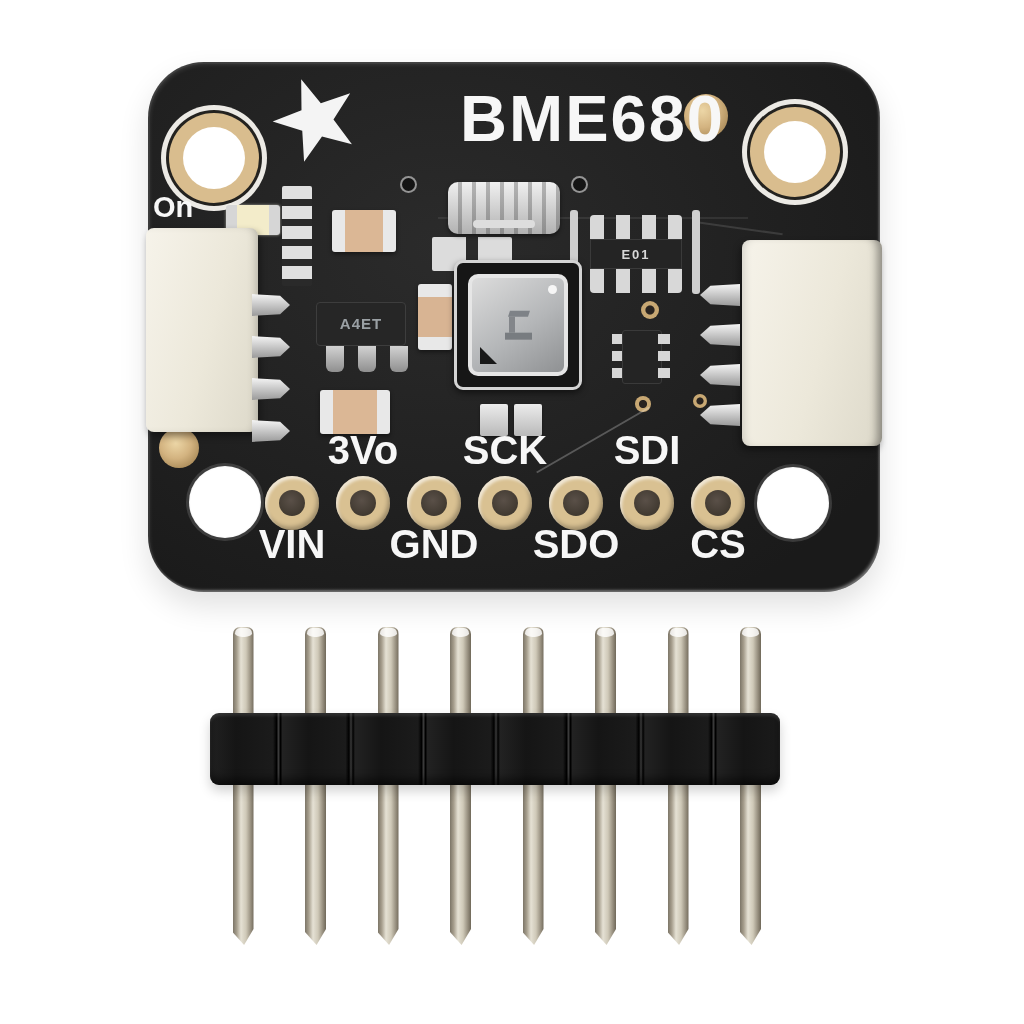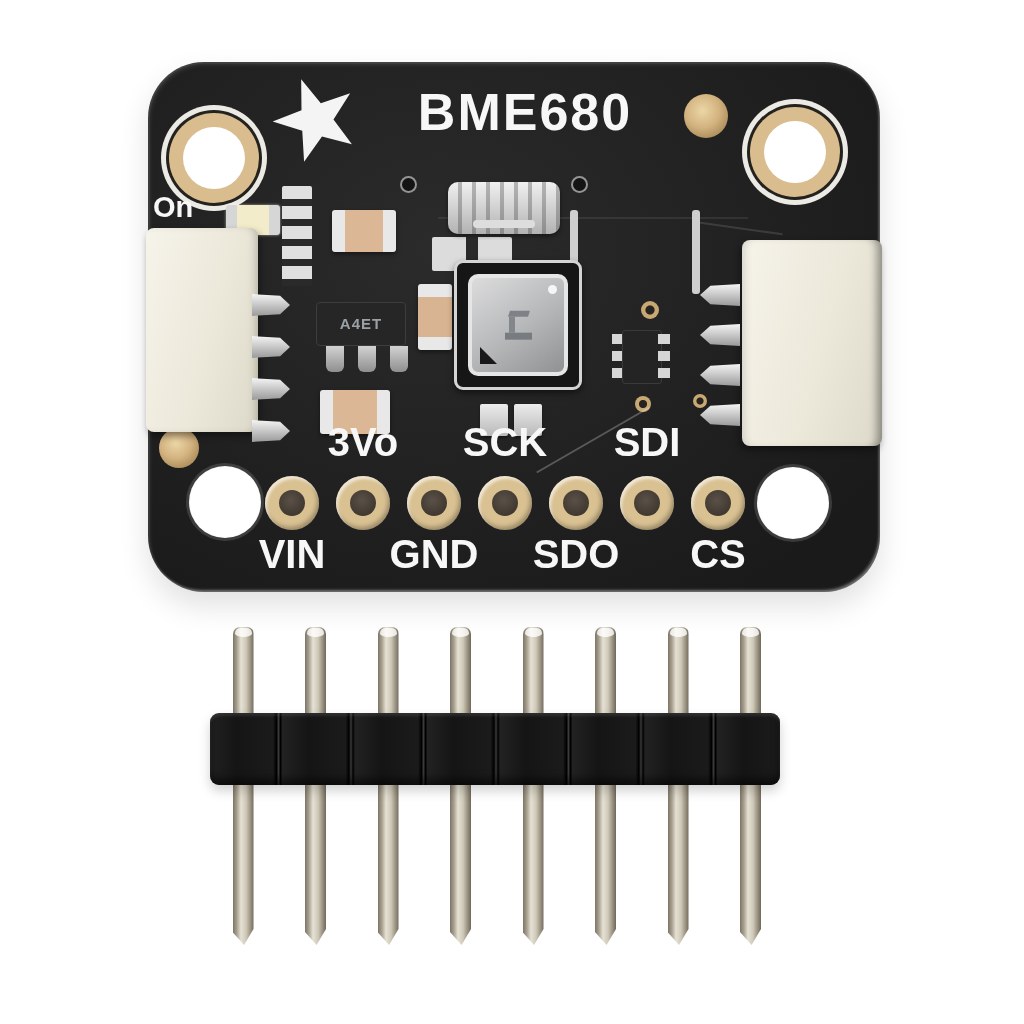--- a/index.html
+++ b/index.html
@@ -38,21 +38,21 @@
   .via-d1{left:322px;top:310px;width:14px;height:14px;}
   .fiducial{position:absolute;width:13px;height:13px;border-radius:50%;background:#141414;
        border:2px solid rgba(255,255,255,.55);}
   .fid-1{left:252px;top:114px;} .fid-2{left:423px;top:114px;}
 
   
   .star-svg{position:absolute;left:118px;top:8px;width:100px;height:100px;}
 
   
   .silk{color:#f7f7f7;font-weight:bold;text-align:center;line-height:1;}
-  .title{position:absolute;left:177px;top:24px;width:400px;font-size:52px;letter-spacing:2px;}
+  .title{position:absolute;left:177px;top:24px;width:400px;font-size:65px;letter-spacing:2px;text-align:right;}
   .subtitle{position:absolute;left:117px;top:84px;width:500px;font-size:40px;letter-spacing:0px;}
   .on-label{position:absolute;left:5px;top:131px;width:60px;font-size:29px;text-align:left;}
 
   
   .led{position:absolute;left:78px;top:143px;width:54px;height:30px;border-radius:3px;
        background:linear-gradient(90deg,#d6d6d6 0 11px,#f3ecca 11px 43px,#d6d6d6 43px);
        box-shadow:0 0 3px rgba(255,255,240,.6);}
 
   
   .connector{position:absolute;border-radius:8px;
@@ -136,22 +136,22 @@
   .trace-3{left:545px;top:165px;width:90px;transform:rotate(8deg);}
 
   
   #pin-row{position:absolute;inset:0;}
   .pin-hole{position:absolute;top:414px;width:54px;height:54px;border-radius:50%;background:#d9c192;
        box-shadow:inset 2px 3px 3px rgba(255,255,255,.6), inset -2px -3px 4px rgba(0,0,0,.28);}
   .pin-hole-center{position:absolute;left:14px;top:14px;width:26px;height:26px;border-radius:50%;
        background:radial-gradient(circle at 45% 40%,#5a5048,#3f382f 75%);}
   .pin-label{position:absolute;transform:translateX(-50%);color:#f7f7f7;font-weight:bold;
        font-size:40px;line-height:1;white-space:nowrap;}
-  .pin-label.above{top:360px;}
-  .pin-label.below{top:472px;}
+  .pin-label.above{top:368px;}
+  .pin-label.below{top:462px;}
 
   
   .hpin{position:absolute;top:627px;width:21px;height:318px;
        background:linear-gradient(90deg,#7c7567 0%,#a79f8e 18%,#e5e1d4 38%,#cfc9b8 62%,#948c7c 86%,#6f6859 100%);
        border-radius:7px 7px 3px 3px;
        clip-path:polygon(0 0,100% 0,100% calc(100% - 16px),55% 100%,0 calc(100% - 13px));}
   .hpin-top{position:absolute;left:2px;top:1px;width:17px;height:9px;border-radius:6px 6px 50% 50%;
        background:rgba(255,255,255,.8);}
   .header-block{position:absolute;left:210px;top:713px;width:570px;height:72px;border-radius:9px;
        background:repeating-linear-gradient(90deg,#222222 0px,#151515 26px,#1b1b1b 63px,#000000 66.5px,#3a3a3a 68.5px,#000000 70.5px,#222222 72.5px);
@@ -210,20 +210,25 @@
     <div class="sq-silver sqs-1"></div>
     <div class="sq-silver sqs-2"></div>
 
     <div class="regulator">A4ET</div>
     <div class="reg-pin rp1"></div>
     <div class="reg-pin rp2"></div>
     <div class="reg-pin rp3"></div>
 
     <div class="ic-rail rail-l"></div>
     <div class="ic-rail rail-r"></div>
+    <div class="ic-soic">
+      <div class="ic-comb top"></div>
+      <div class="ic-body">E01</div>
+      <div class="ic-comb bottom"></div>
+    </div>
     <div class="ic-small">
       <div class="ic-side side-l"></div>
       <div class="body"></div>
       <div class="ic-side side-r"></div>
     </div>
 
     <div class="sensor">
       <div class="sensor-face">
         <div class="sensor-dot"></div>
         <div class="sensor-wedge"></div>

